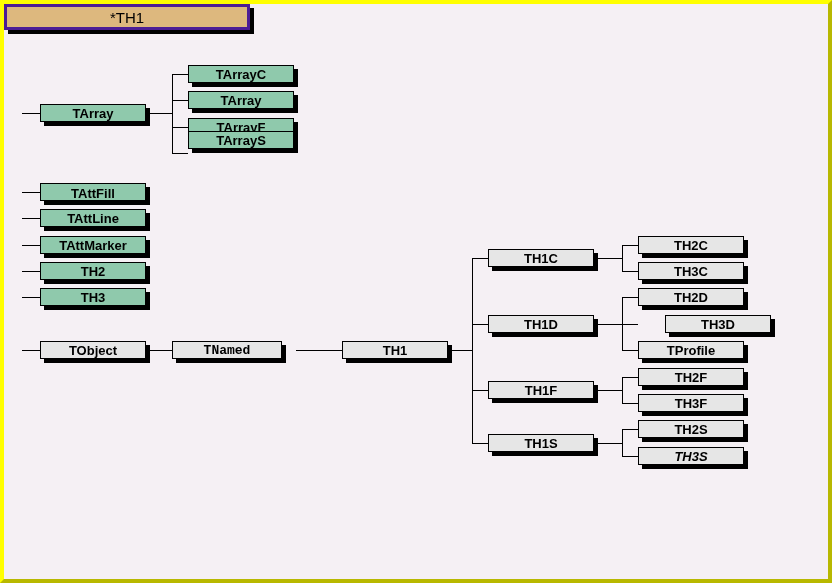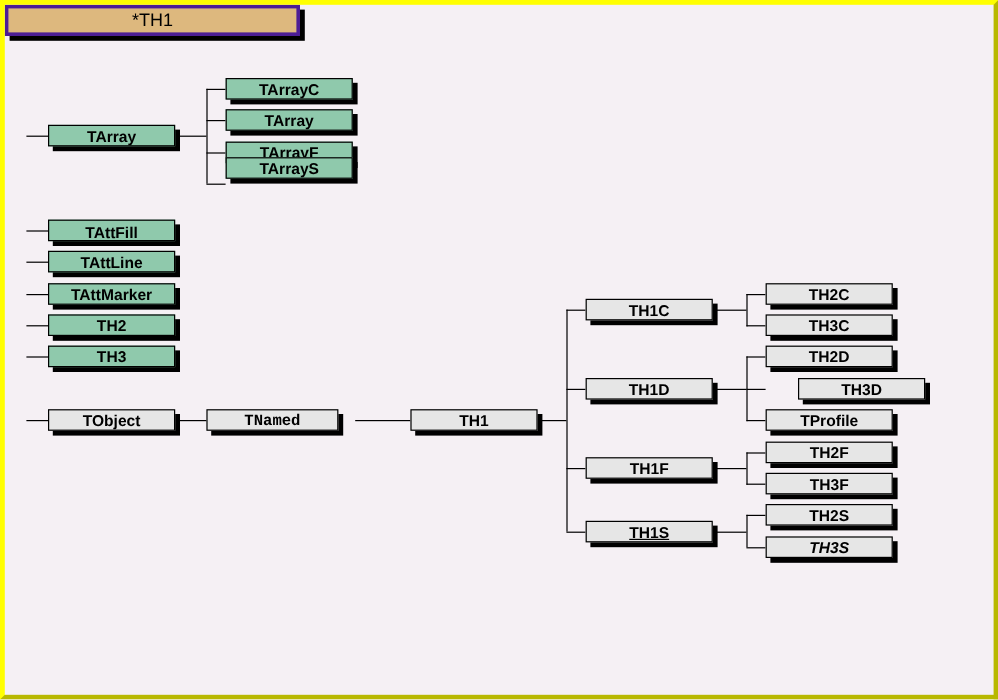--- a/index.html
+++ b/index.html
@@ -171,21 +171,21 @@
 
   <div class="node gray" style="left:484px; top:245px; width:106px;">
     <span>TH1C</span>
   </div>
   <div class="node gray" style="left:484px; top:311px; width:106px;">
     <span>TH1D</span>
   </div>
   <div class="node gray" style="left:484px; top:377px; width:106px;">
     <span>TH1F</span>
   </div>
-  <div class="node gray" style="left:484px; top:430px; width:106px;text-decoration:underline;">
+  <div class="node gray" style="left:484px; top:430px; width:106px;">
     <span>TH1S</span>
   </div>
 
   <div class="node gray" style="left:634px; top:232px; width:106px;">
     <span>TH2C</span>
   </div>
   <div class="node gray" style="left:634px; top:258px; width:106px;">
     <span>TH3C</span>
   </div>
   <div class="node gray" style="left:634px; top:284px; width:106px;">

